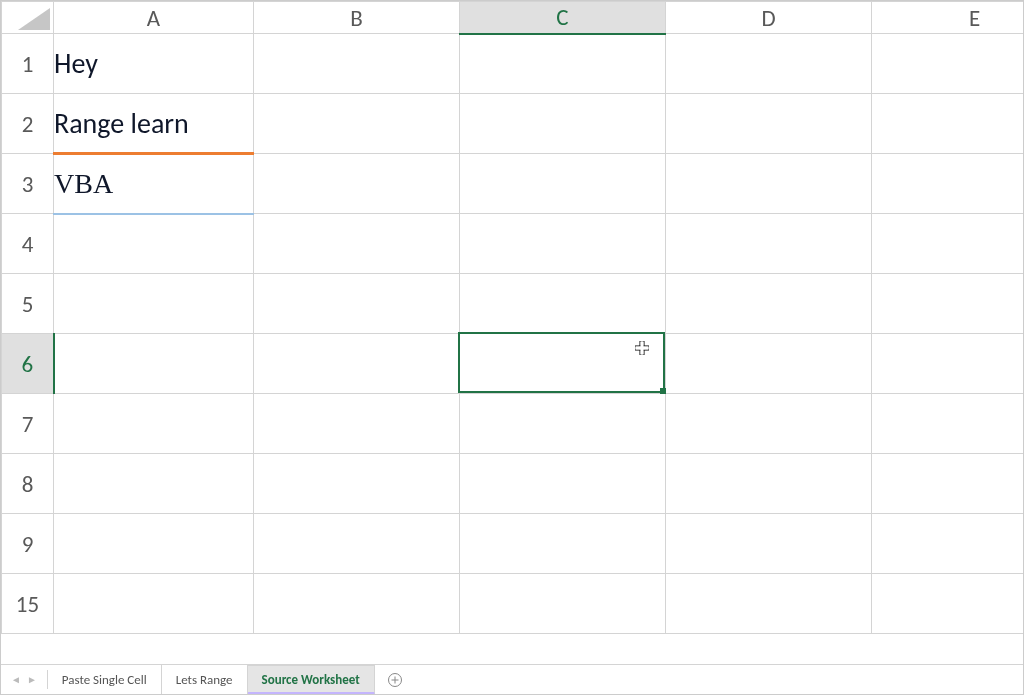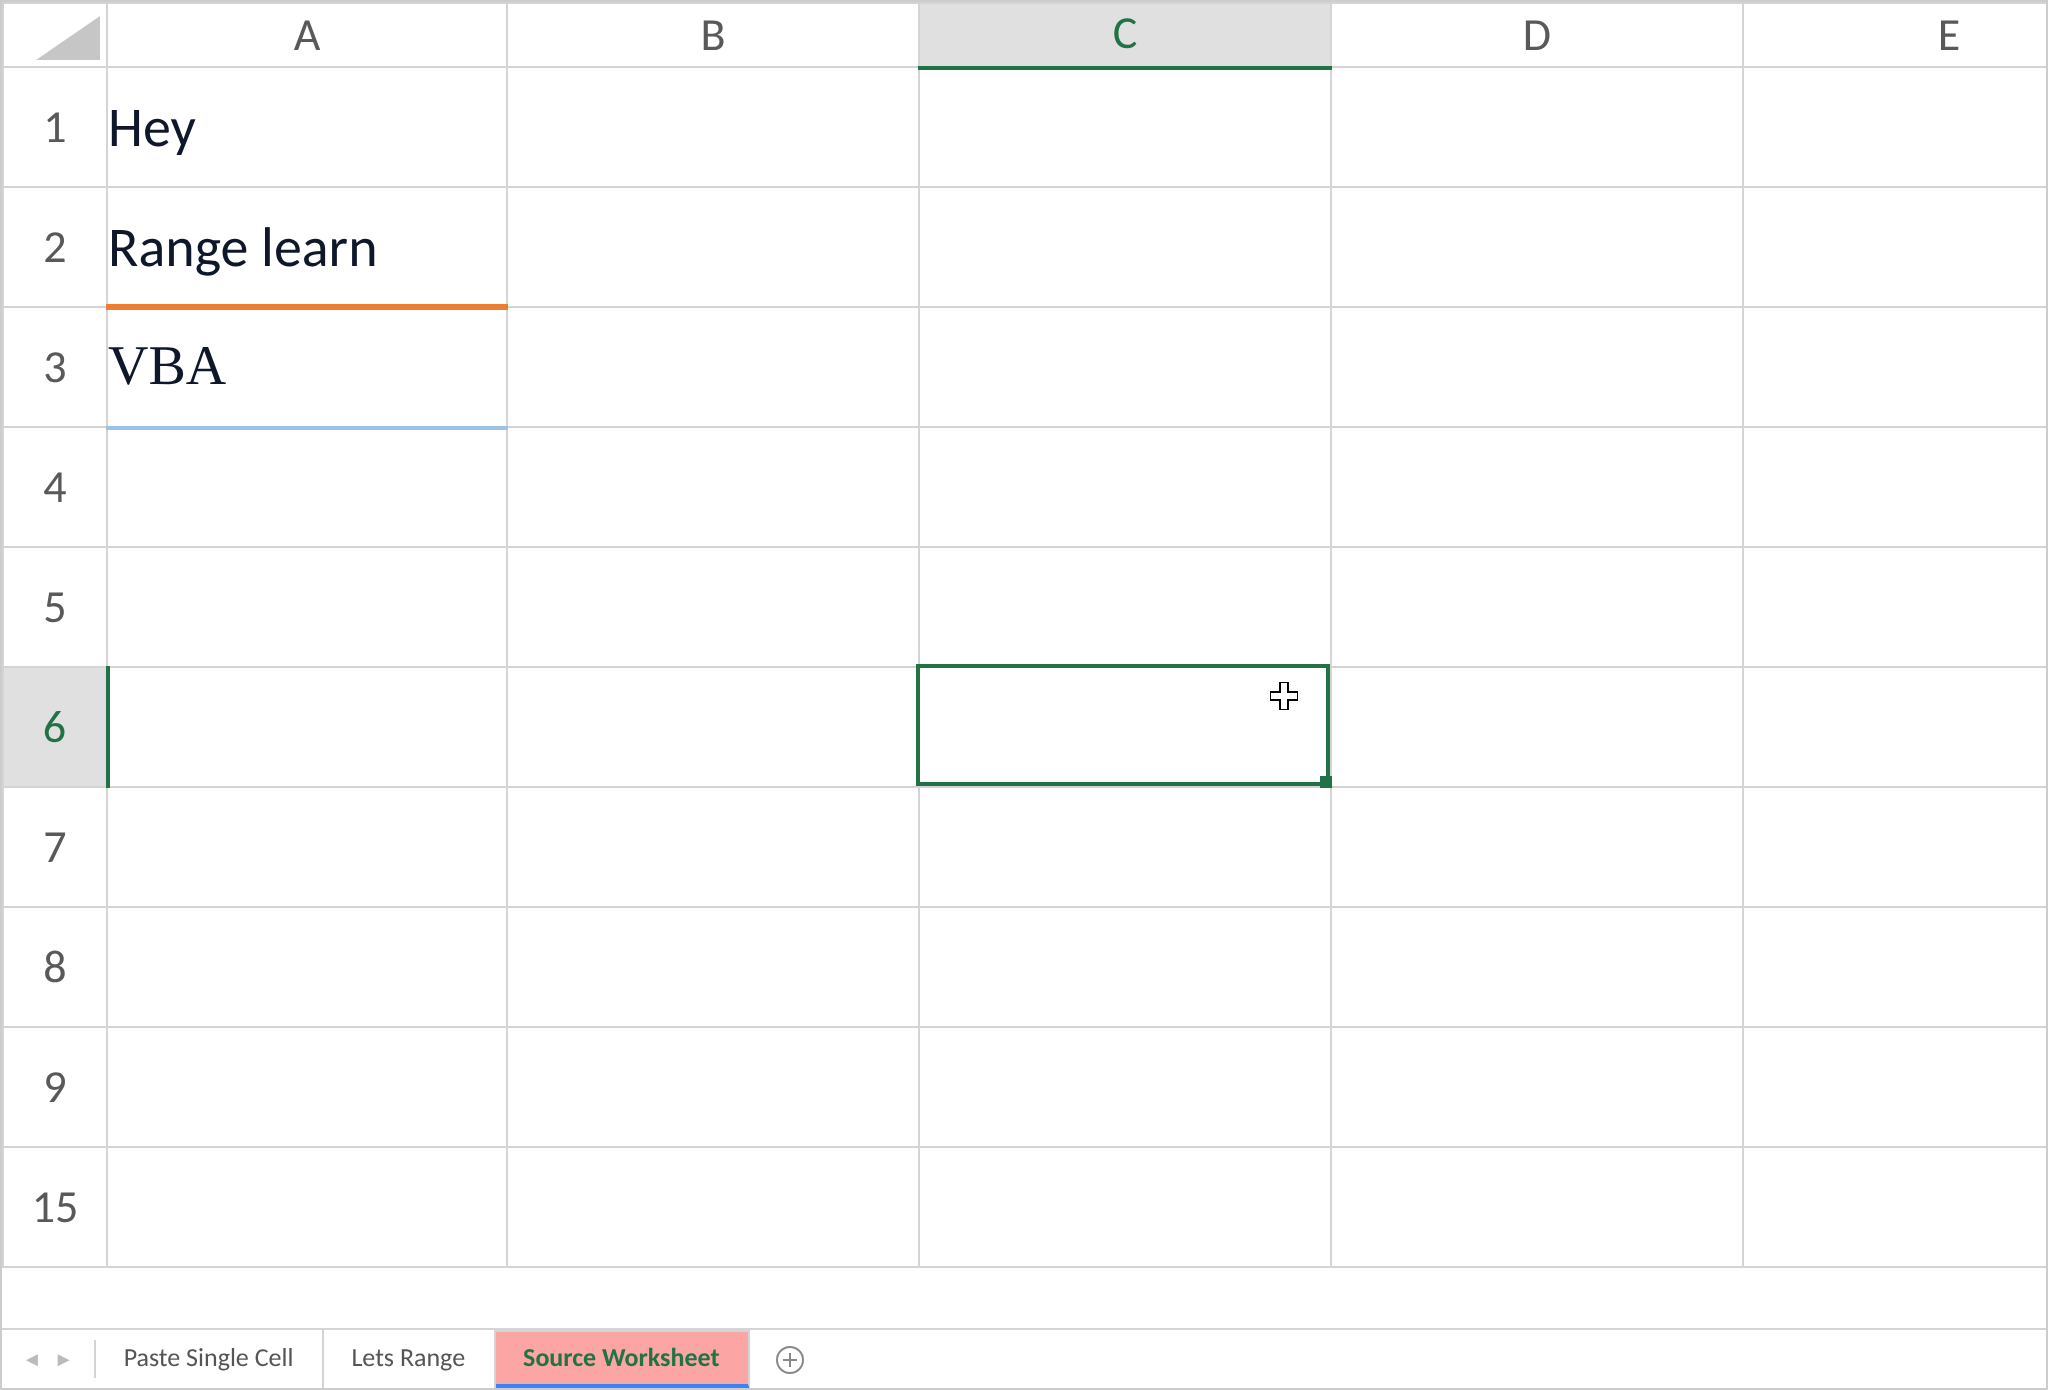--- a/index.html
+++ b/index.html
@@ -157,22 +157,22 @@
     align-items: center;
     border-right: 1px solid #d4d4d4;
     background: #fff;
     cursor: pointer;
     white-space: nowrap;
     text-align: center;
   }
   .tab.active {
     color: #217346;
     font-weight: 700;
-    border-bottom: 3px solid #3b82f6;
-    background: #fca5a5;
+    border-bottom: 3px solid #c4b5fd;
+    background: #e5e5e5;
     margin-bottom: -1px;
     border-top: 1px solid #d4d4d4;
   }
   .newtab {
     display:flex;
     align-items:center;
     padding: 0 12px;
     color:#888;
   }
   .newtab svg { display:block; }

